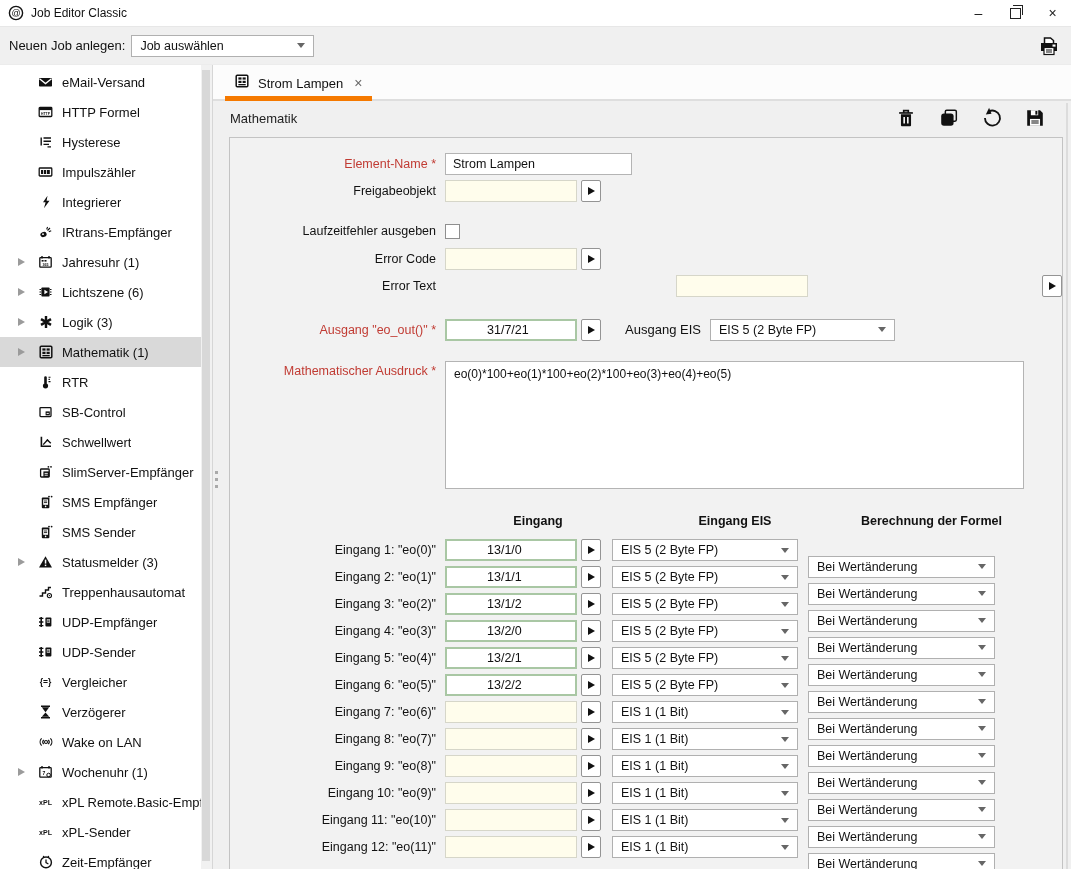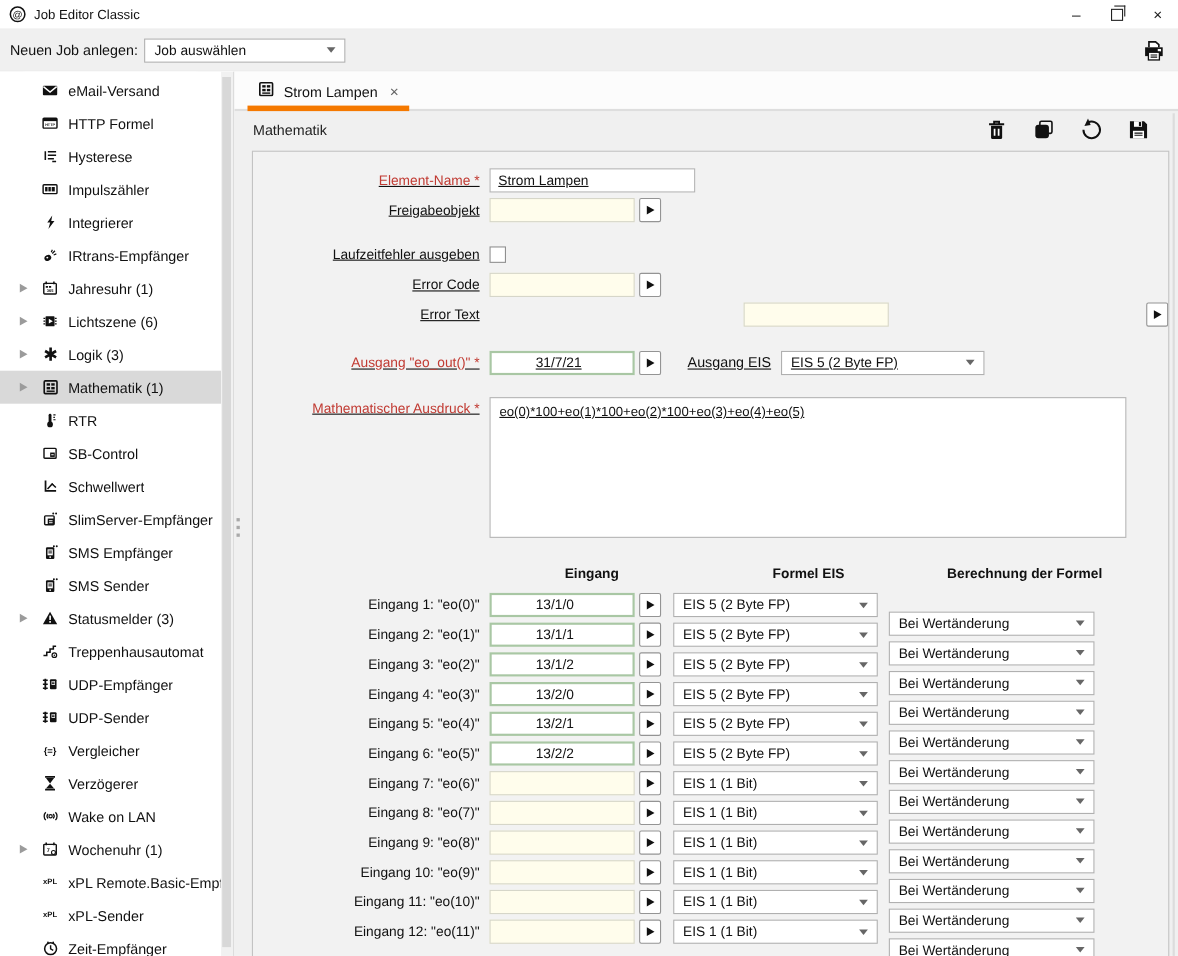--- a/index.html
+++ b/index.html
@@ -47,21 +47,21 @@
   .tabclose{color:#666;font-size:14px;line-height:1;cursor:pointer;}
   .mainscroll{position:absolute;right:3px;top:38px;bottom:0;width:2px;background:#dcdcdc;}
 
   .panel-header{height:34px;display:flex;align-items:center;padding:0 25px 0 17px;}
   .panel-title{font-size:13px;color:#222;}
   .toolbar{margin-left:auto;display:flex;gap:20px;align-items:center;}
   .toolbtn{width:23px;height:23px;display:flex;align-items:center;justify-content:center;cursor:pointer;}
 
   .panel{position:absolute;left:16px;right:8px;top:72px;height:745px;background:#f2f2f2;border:1px solid #c3c3c3;box-sizing:border-box;padding-top:15px;overflow:hidden;}
 
-  .frow{display:flex;align-items:center;height:22px;margin-bottom:5px;text-decoration:underline;}
+  .frow{display:flex;align-items:center;height:22px;margin-bottom:5px;}
   .flabel{width:206px;flex:none;text-align:right;padding-right:9px;font-size:12.5px;white-space:nowrap;}
   .flabel.req{color:#c13b33;}
   .tinput{height:22px;box-sizing:border-box;background:#fff;border:1px solid #b4b4b4;font-size:12.5px;display:flex;align-items:center;padding:0 7px;white-space:nowrap;overflow:hidden;}
   .cream{background:#fffdec;border:1px solid #d6d6c9;}
   .green{background:#fff;border:2px solid #a9c7a4;padding:0 6px;}
   .w187{width:187px;} .w185{width:185px;} .w186{width:186px;} .w162{width:132px;padding-left:40px;}
   .ml10{margin-left:10px;margin-top:33px;} .ml11{margin-left:11px;}
   .arrowbtn{width:20px;height:22px;flex:none;margin-left:4px;background:#fff;border:1px solid #949494;border-radius:2px;display:flex;align-items:center;justify-content:center;box-sizing:border-box;cursor:pointer;padding:0;}
   .arrowbtn .tri{width:0;height:0;border-left:7px solid #111;border-top:4.5px solid transparent;border-bottom:4.5px solid transparent;margin-left:1px;}
   .checkbox{width:15px;height:15px;background:#fff;border:1px solid #8f8f8f;box-sizing:border-box;cursor:pointer;}
@@ -550,21 +550,21 @@
 
         <div class="frow exprrow">
           <div class="flabel req">Mathematischer Ausdruck *</div>
           <div class="mathbox">eo(0)*100+eo(1)*100+eo(2)*100+eo(3)+eo(4)+eo(5)</div>
         </div>
 
         <div class="thead">
           <div class="c0"></div>
           <div class="c1">Eingang</div>
           <div class="g1"></div>
-          <div class="c2">Formel EIS</div>
+          <div class="c2">Eingang EIS</div>
           <div class="g2"></div>
           <div class="c3">Berechnung der Formel</div>
         </div>
 
         <div id="table-rows">
             <div class="trow">
               <div class="flabel">Eingang 1: "eo(0)"</div>
               <div class="tinput w162 green">13/1/0</div>
               <button class="arrowbtn">
                 <span class="tri"></span>

